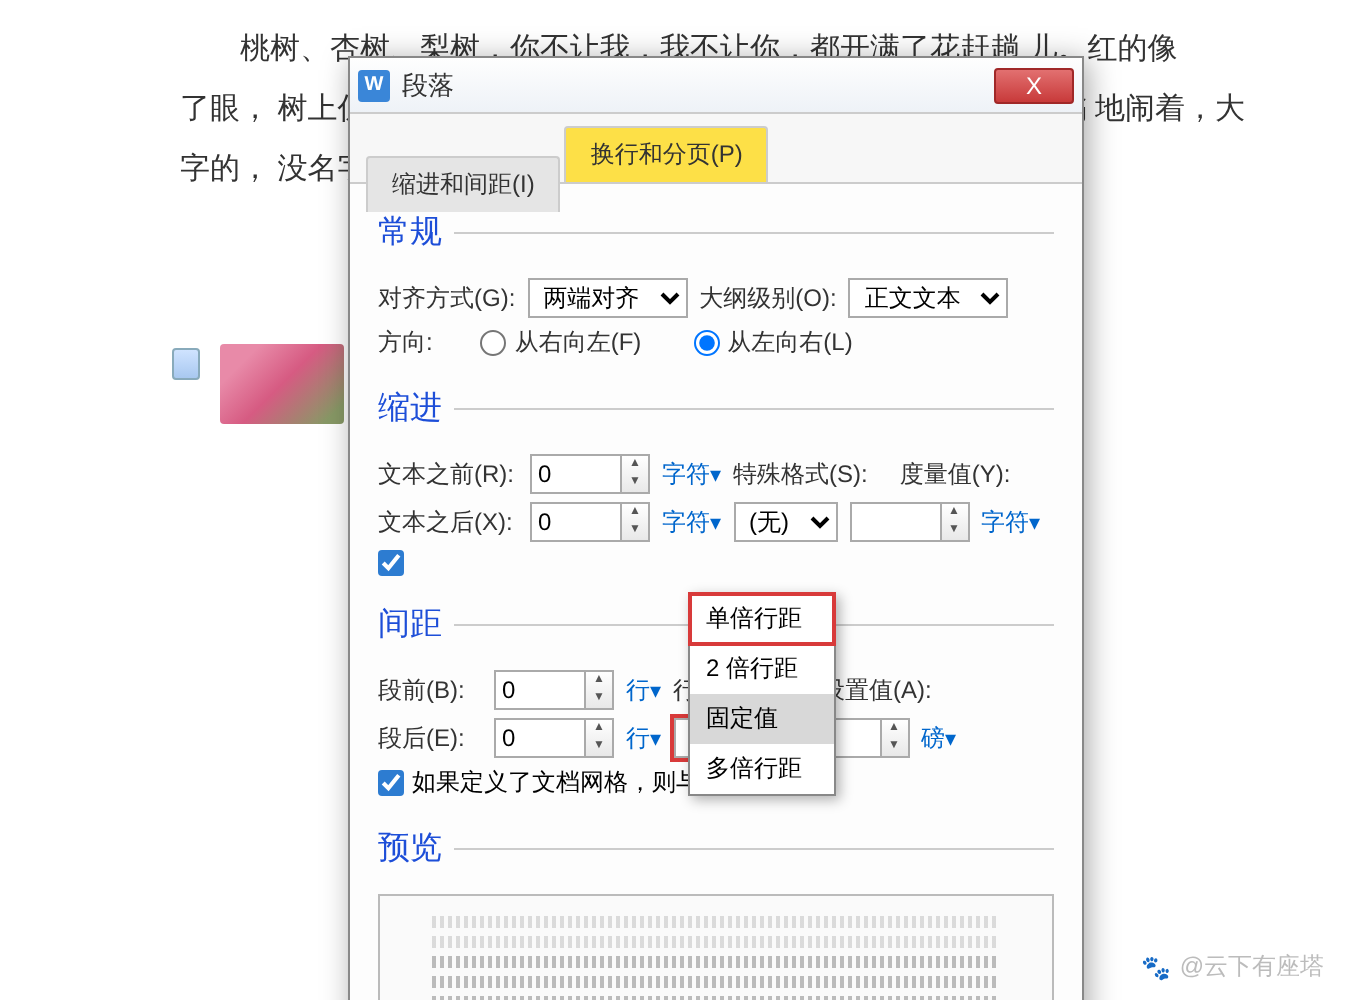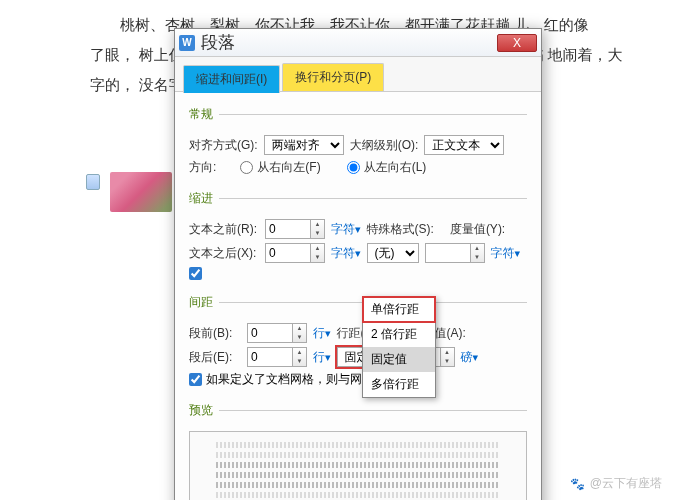--- a/index.html
+++ b/index.html
@@ -3,42 +3,42 @@
 <meta charset="utf-8">
 <style>
 *{box-sizing:border-box;margin:0;padding:0;font-family:"Microsoft YaHei",SimSun,sans-serif;font-size:12px}
 body{background:#fff;width:676px;height:500px;position:relative;overflow:hidden}
 .bgtext{position:absolute;top:10px;left:90px;right:20px;color:#333;font-size:15px;line-height:2;font-family:SimSun}
 .thumb{position:absolute;top:172px;left:110px;width:62px;height:40px;background:linear-gradient(135deg,#e88aa8 20%,#d65b82 50%,#889966 90%);border-radius:2px}
 .doc-icon{position:absolute;top:174px;left:86px;width:14px;height:16px;background:linear-gradient(#cfe3ff,#a8c8f0);border:1px solid #8ab;border-radius:2px}
 .dlg{position:absolute;top:28px;left:174px;width:368px;background:#fdfdfd;border:1px solid #888;box-shadow:2px 2px 14px rgba(0,0,0,.35)}
 .titlebar{height:28px;background:linear-gradient(#fefefe,#eef2f7);display:flex;align-items:center;padding:0 4px;border-bottom:1px solid #ccc}
 .app-icon{width:16px;height:16px;background:#3a86d8;color:#fff;font-size:10px;font-weight:bold;display:flex;align-items:center;justify-content:center;margin-right:6px;border-radius:2px}
-.titlebar .title{flex:1;color:#333;font-size:17px}
+.titlebar .title{flex:1;color:#333;font-size:13px}
 .close-btn{width:40px;height:18px;background:linear-gradient(#e27070,#c83a3a);border:1px solid #a02828;border-radius:2px;color:#fff;display:flex;align-items:center;justify-content:center;font-size:12px;cursor:pointer}
 .tabbar{display:flex;padding:6px 8px 0;border-bottom:1px solid #ccc;background:#f7f7f7}
 .tab{padding:5px 12px;border:1px solid #ccc;border-bottom:none;background:#fde047;margin-right:2px;cursor:pointer;color:#333;border-radius:2px 2px 0 0}
-.tab.active{background:#0ea5e9;position:relative;top:2px}
+.tab.active{background:#e5e5e5;position:relative;top:15px}
 .content{padding:8px 14px}
 fieldset.section{border:none;border-top:1px solid #ccc;padding:8px 0 4px;margin-top:6px}
-fieldset.section legend{color:#4d7c0f;padding-right:6px;font-size:12px}
+fieldset.section legend{color:#1d4ed8;padding-right:6px;font-size:16px}
 .row{display:flex;align-items:center;gap:6px;margin:4px 0;flex-wrap:wrap}
 .row label{color:#333}
 select.inp,input.inp{border:1px solid #aaa;height:20px;padding:0 3px;background:#fff}
 .w80{width:80px}.w60{width:52px}
 .radio{display:flex;align-items:center;gap:4px}
 .radio input{margin:0}
 .chk{display:flex;align-items:center;gap:4px}
 .chk input{accent-color:#2d7cd1}
 .spin{display:flex;align-items:center}
 .spin input{width:46px;height:20px;border:1px solid #aaa;padding:0 3px}
 .spin-btn{width:14px;height:20px;border:1px solid #aaa;border-left:none;display:flex;flex-direction:column;background:linear-gradient(#fff,#e8e8e8)}
 .spin-btn span{flex:1;font-size:6px;text-align:center;line-height:9px;color:#555;cursor:pointer}
 .unit-dd{color:#06c;cursor:pointer;font-size:11px}
-.dropdown{position:absolute;top:296px;left:362px;width:74px;background:#fff;border:1px solid #888;box-shadow:2px 2px 6px rgba(0,0,0,.3);z-index:10}
+.dropdown{position:absolute;top:296px;left:344px;width:74px;background:#fff;border:1px solid #888;box-shadow:2px 2px 6px rgba(0,0,0,.3);z-index:10}
 .dropdown div{padding:4px 8px;cursor:pointer}
 .dropdown div.hl{background:#fff;outline:2px solid #d83a3a;outline-offset:-1px}
 .dropdown div.sel{background:#d8d8d8}
 .preview{border:1px solid #bbb;height:72px;margin:4px 0;background:#fafafa;padding:6px 26px;overflow:hidden}
 .preview .ln{height:6px;background:repeating-linear-gradient(90deg,#bbb 0 2px,transparent 2px 4px);margin:4px 0}
 .preview .ln.dim{opacity:.5}
 .watermark{position:absolute;bottom:8px;right:14px;color:#bcbcbc;font-size:13px;display:flex;align-items:center;gap:4px}
 .redbox{outline:2px solid #d83a3a}
 </style>
 </head>

